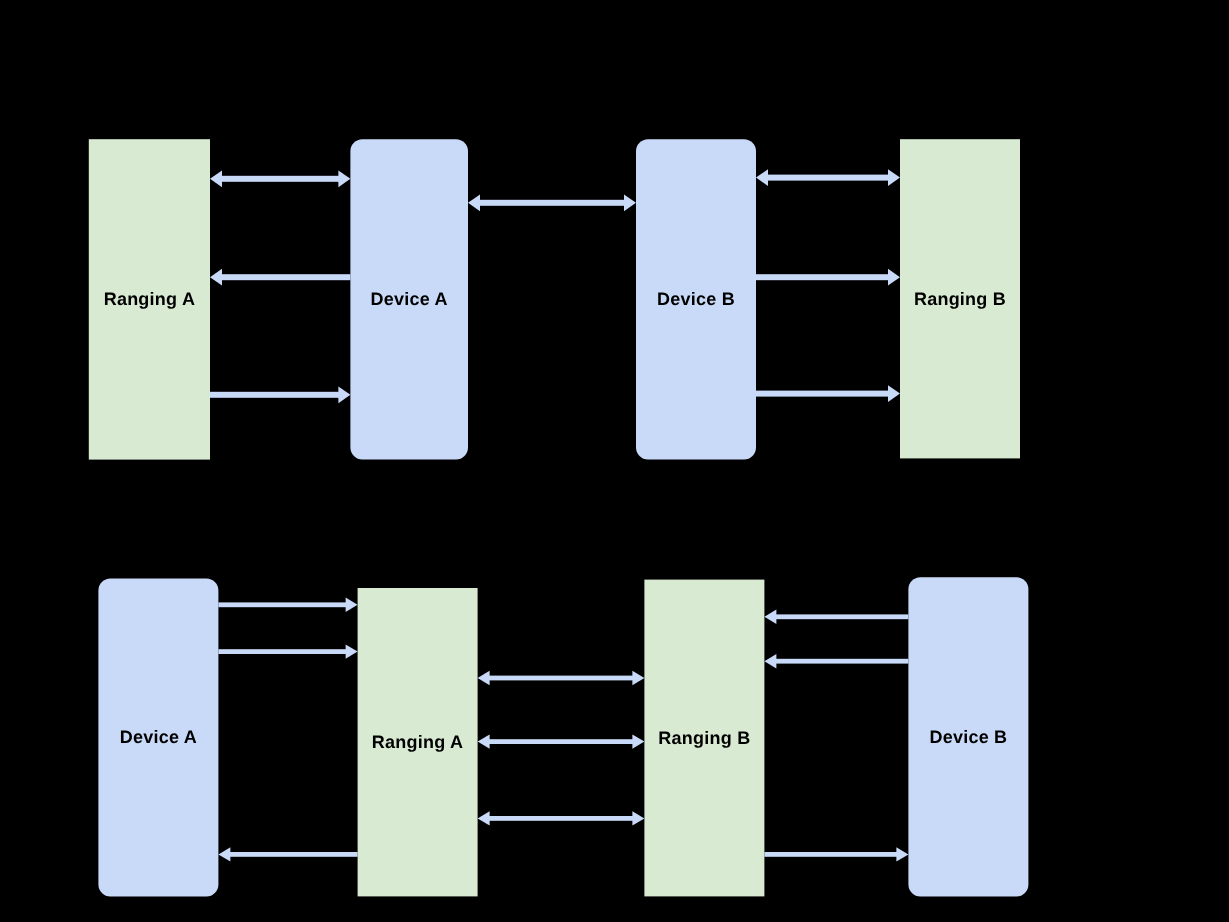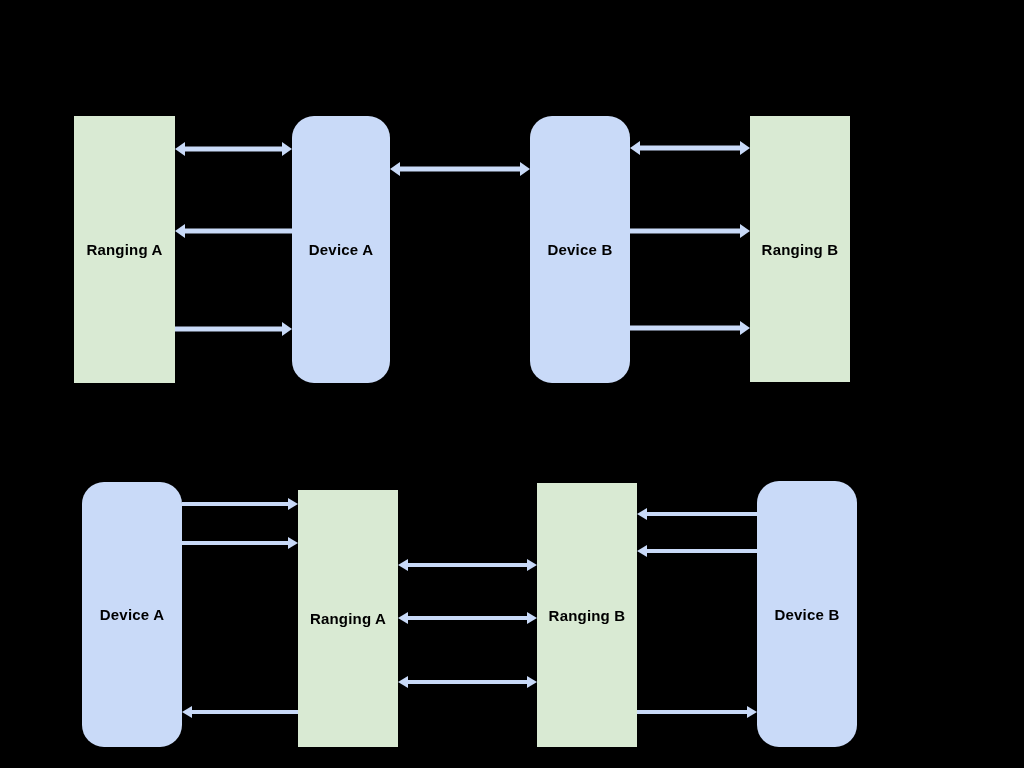--- a/index.html
+++ b/index.html
@@ -17,21 +17,21 @@
   }
   .node {
     position: absolute;
     display: flex;
     align-items: center;
     justify-content: center;
     box-sizing: border-box;
   }
   .node.device { background: #c9daf8; }
   .node.ranging { background: #d9ead3; }
-  .node.rounded { border-radius: 22px; }
+  .node.rounded { border-radius: 10px; }
   .node.rect { border-radius: 0; text-align: center; }
   .node-label {
     color: #000000;
     font-weight: bold;
     font-size: 15px;
     letter-spacing: 0.2px;
     white-space: nowrap;
   }
   .arrow { position: absolute; }
   .shaft {

